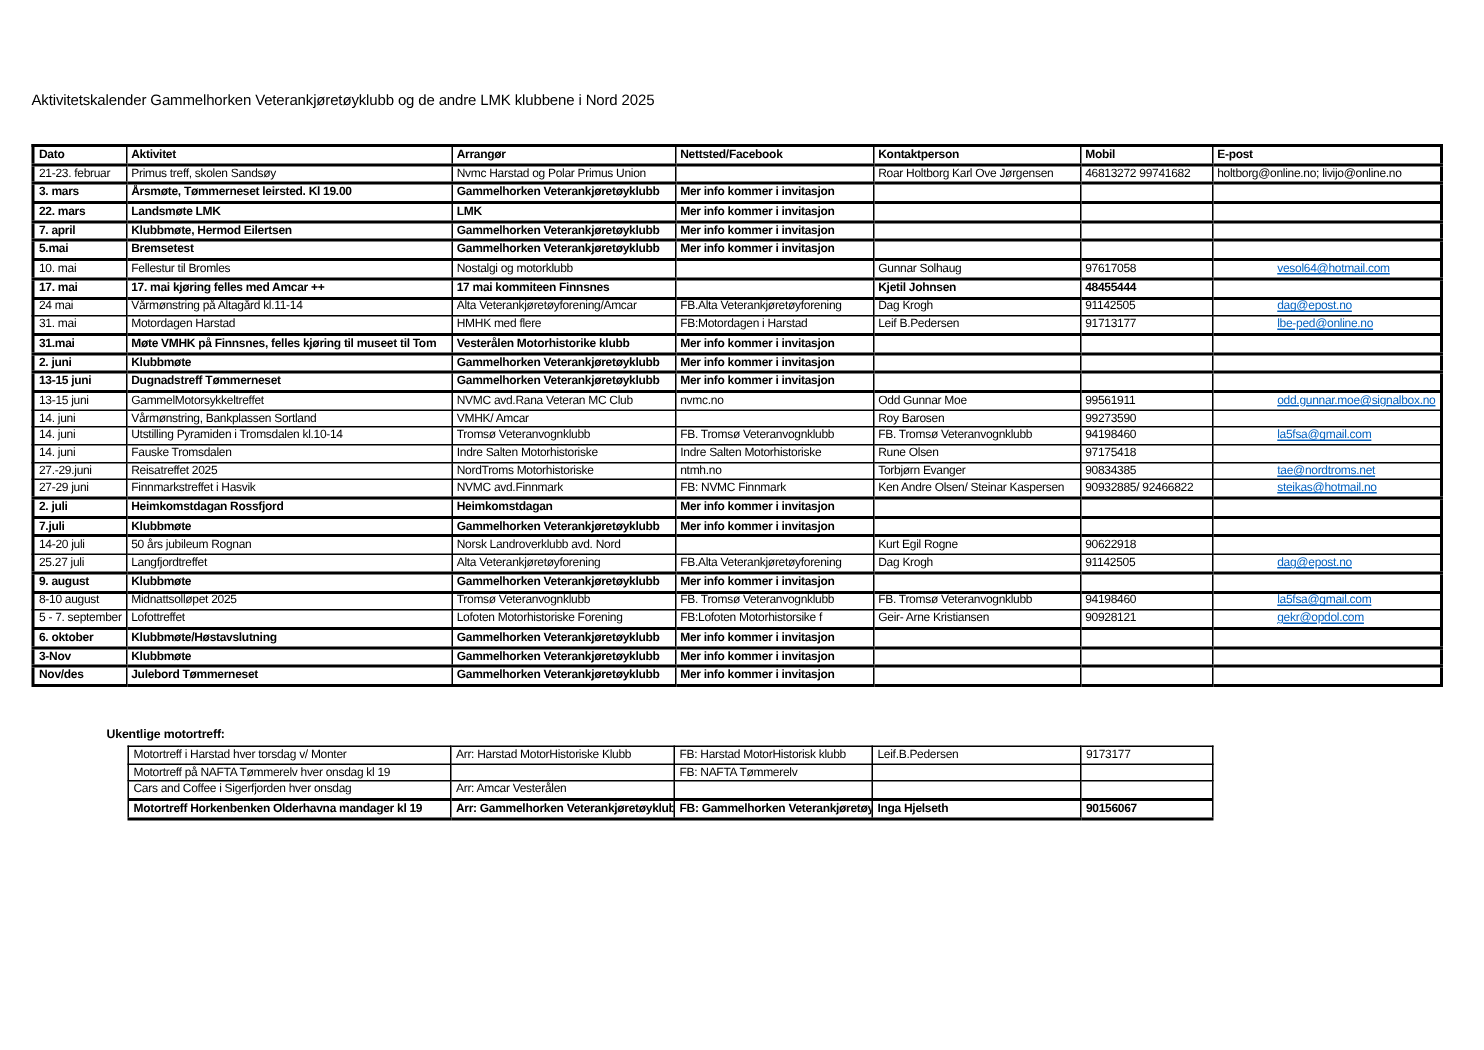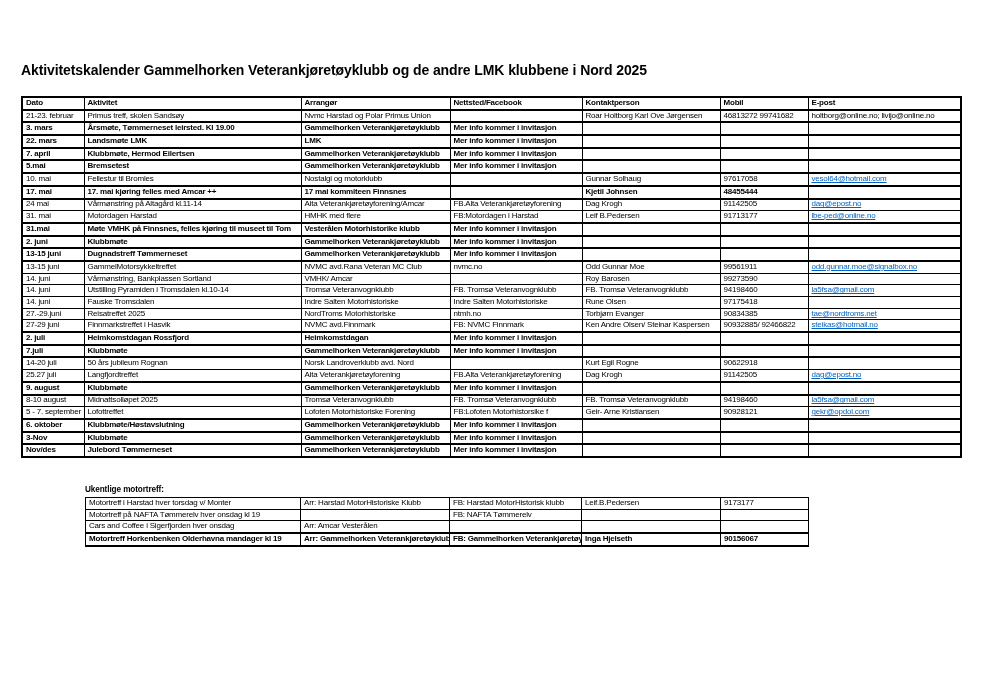--- a/index.html
+++ b/index.html
@@ -4,40 +4,40 @@
 <style>
   html,body{margin:0;padding:0;}
   body{
     width:989px;height:700px;position:relative;
     background:#ffffff;color:#000;
     font-family:"Liberation Sans", sans-serif;
     overflow:hidden;
   }
   .title{
     position:absolute;left:21px;top:62px;
-    font-size:14px;font-weight:bold;letter-spacing:-0.1px;
+    font-size:10px;font-weight:normal;letter-spacing:-0.1px;
     white-space:nowrap;
   }
   table{
     border-collapse:collapse;table-layout:fixed;position:absolute;border-radius:13px;
   }
   #main-table{left:21px;top:96px;width:939px;border:2px solid #000;}
   #weekly-table{left:85px;top:497px;width:723px;border:1.5px solid #000;}
   th,td{
     border:1px solid #000;
     font-size:8px;line-height:1.1;letter-spacing:-0.2px;
     padding:0 3px;height:10.7px;
     overflow:hidden;white-space:nowrap;
     text-align:left;vertical-align:middle;
   }
   th{font-weight:bold;border-bottom-width:2px;}
   tr.bold td{font-weight:bold;border-top-width:2px;border-bottom-width:2px;}
-  .link{color:#0563c1;text-decoration:underline;cursor:pointer;}
+  .link{color:#0563c1;text-decoration:underline;cursor:pointer;margin-left:40px;}
   .weekly-label{
-    position:absolute;left:85px;top:485px;
+    position:absolute;left:71px;top:485px;
     font-size:8.2px;font-weight:bold;letter-spacing:-0.1px;
   }
 </style>
 </head>
 <body>
 
 <div class="title">Aktivitetskalender Gammelhorken Veterankjøretøyklubb og de andre LMK klubbene i Nord 2025</div>
 
 <table id="main-table">
   <colgroup>

